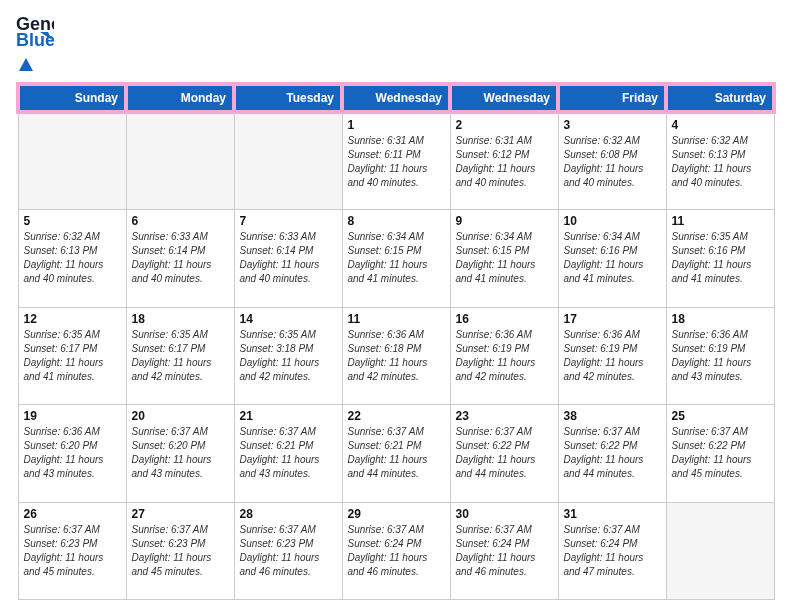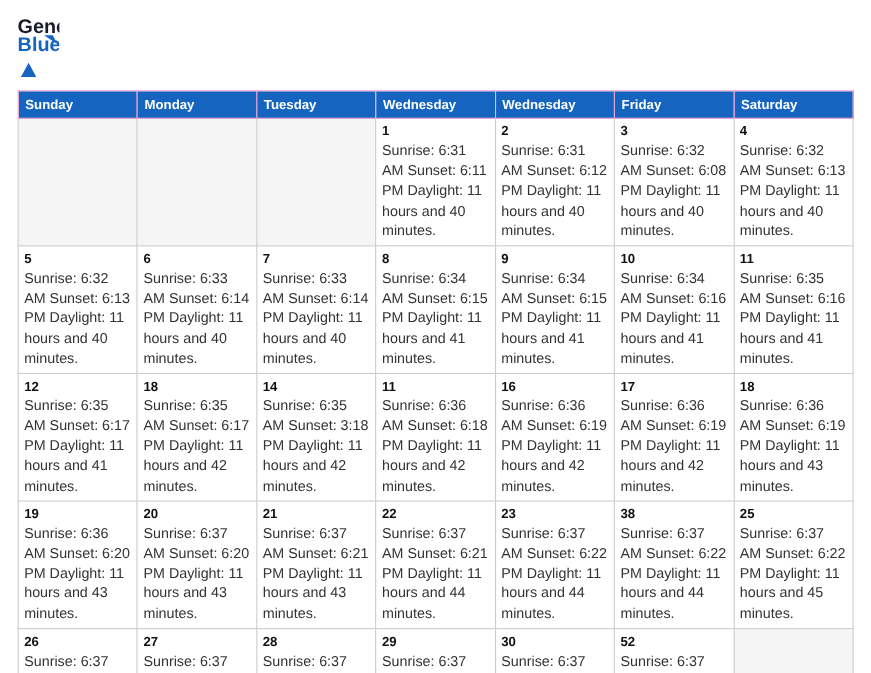--- a/index.html
+++ b/index.html
@@ -49,25 +49,25 @@
     .calendar {
       flex: 1;
       border: 1px solid #ccc;
       border-collapse: collapse;
       width: 100%;
       table-layout: fixed;
     }
     .calendar th {
       background-color: #1565c0;
       color: #fff;
-      text-align: left;
+      text-align: right;
       padding: 5px 6px;
       font-size: 12px;
       font-weight: bold;
-      border: 1px solid #f9a8d4;
+      border: 4px solid #f9a8d4;
     }
     .calendar td {
       border: 1px solid #ccc;
       vertical-align: top;
       padding: 4px 5px;
       font-size: 9.5px;
       color: #333;
       background: #fff;
       height: 88px;
     }
@@ -75,23 +75,24 @@
       background: #f5f5f5;
     }
     .day-num {
       font-size: 12px;
       font-weight: bold;
       color: #111;
       display: block;
       margin-bottom: 2px;
     }
     .day-info {
-      font-size: 13px;
+      font-size: 10px;
       color: #333;
       line-height: 1.4;
+      font-style: italic;
     }
   </style>
 </head>
 <body>
 
 <div class="page">
   <div class="header">
     <div class="logo">
       <div class="logo-row">
         <svg width="38" height="38" viewBox="0 0 38 38">
@@ -340,21 +341,21 @@
 and 46 minutes.</div>
           </td>
           <td>
             <span class="day-num">30</span>
             <div class="day-info">Sunrise: 6:37 AM
 Sunset: 6:24 PM
 Daylight: 11 hours
 and 46 minutes.</div>
           </td>
           <td>
-            <span class="day-num">52</span>
+            <span class="day-num">31</span>
             <div class="day-info">Sunrise: 6:37 AM
 Sunset: 6:24 PM
 Daylight: 11 hours
 and 47 minutes.</div>
           </td>
           <td class="empty"></td>
         </tr>
       </tbody>
   </table>
 </div>

